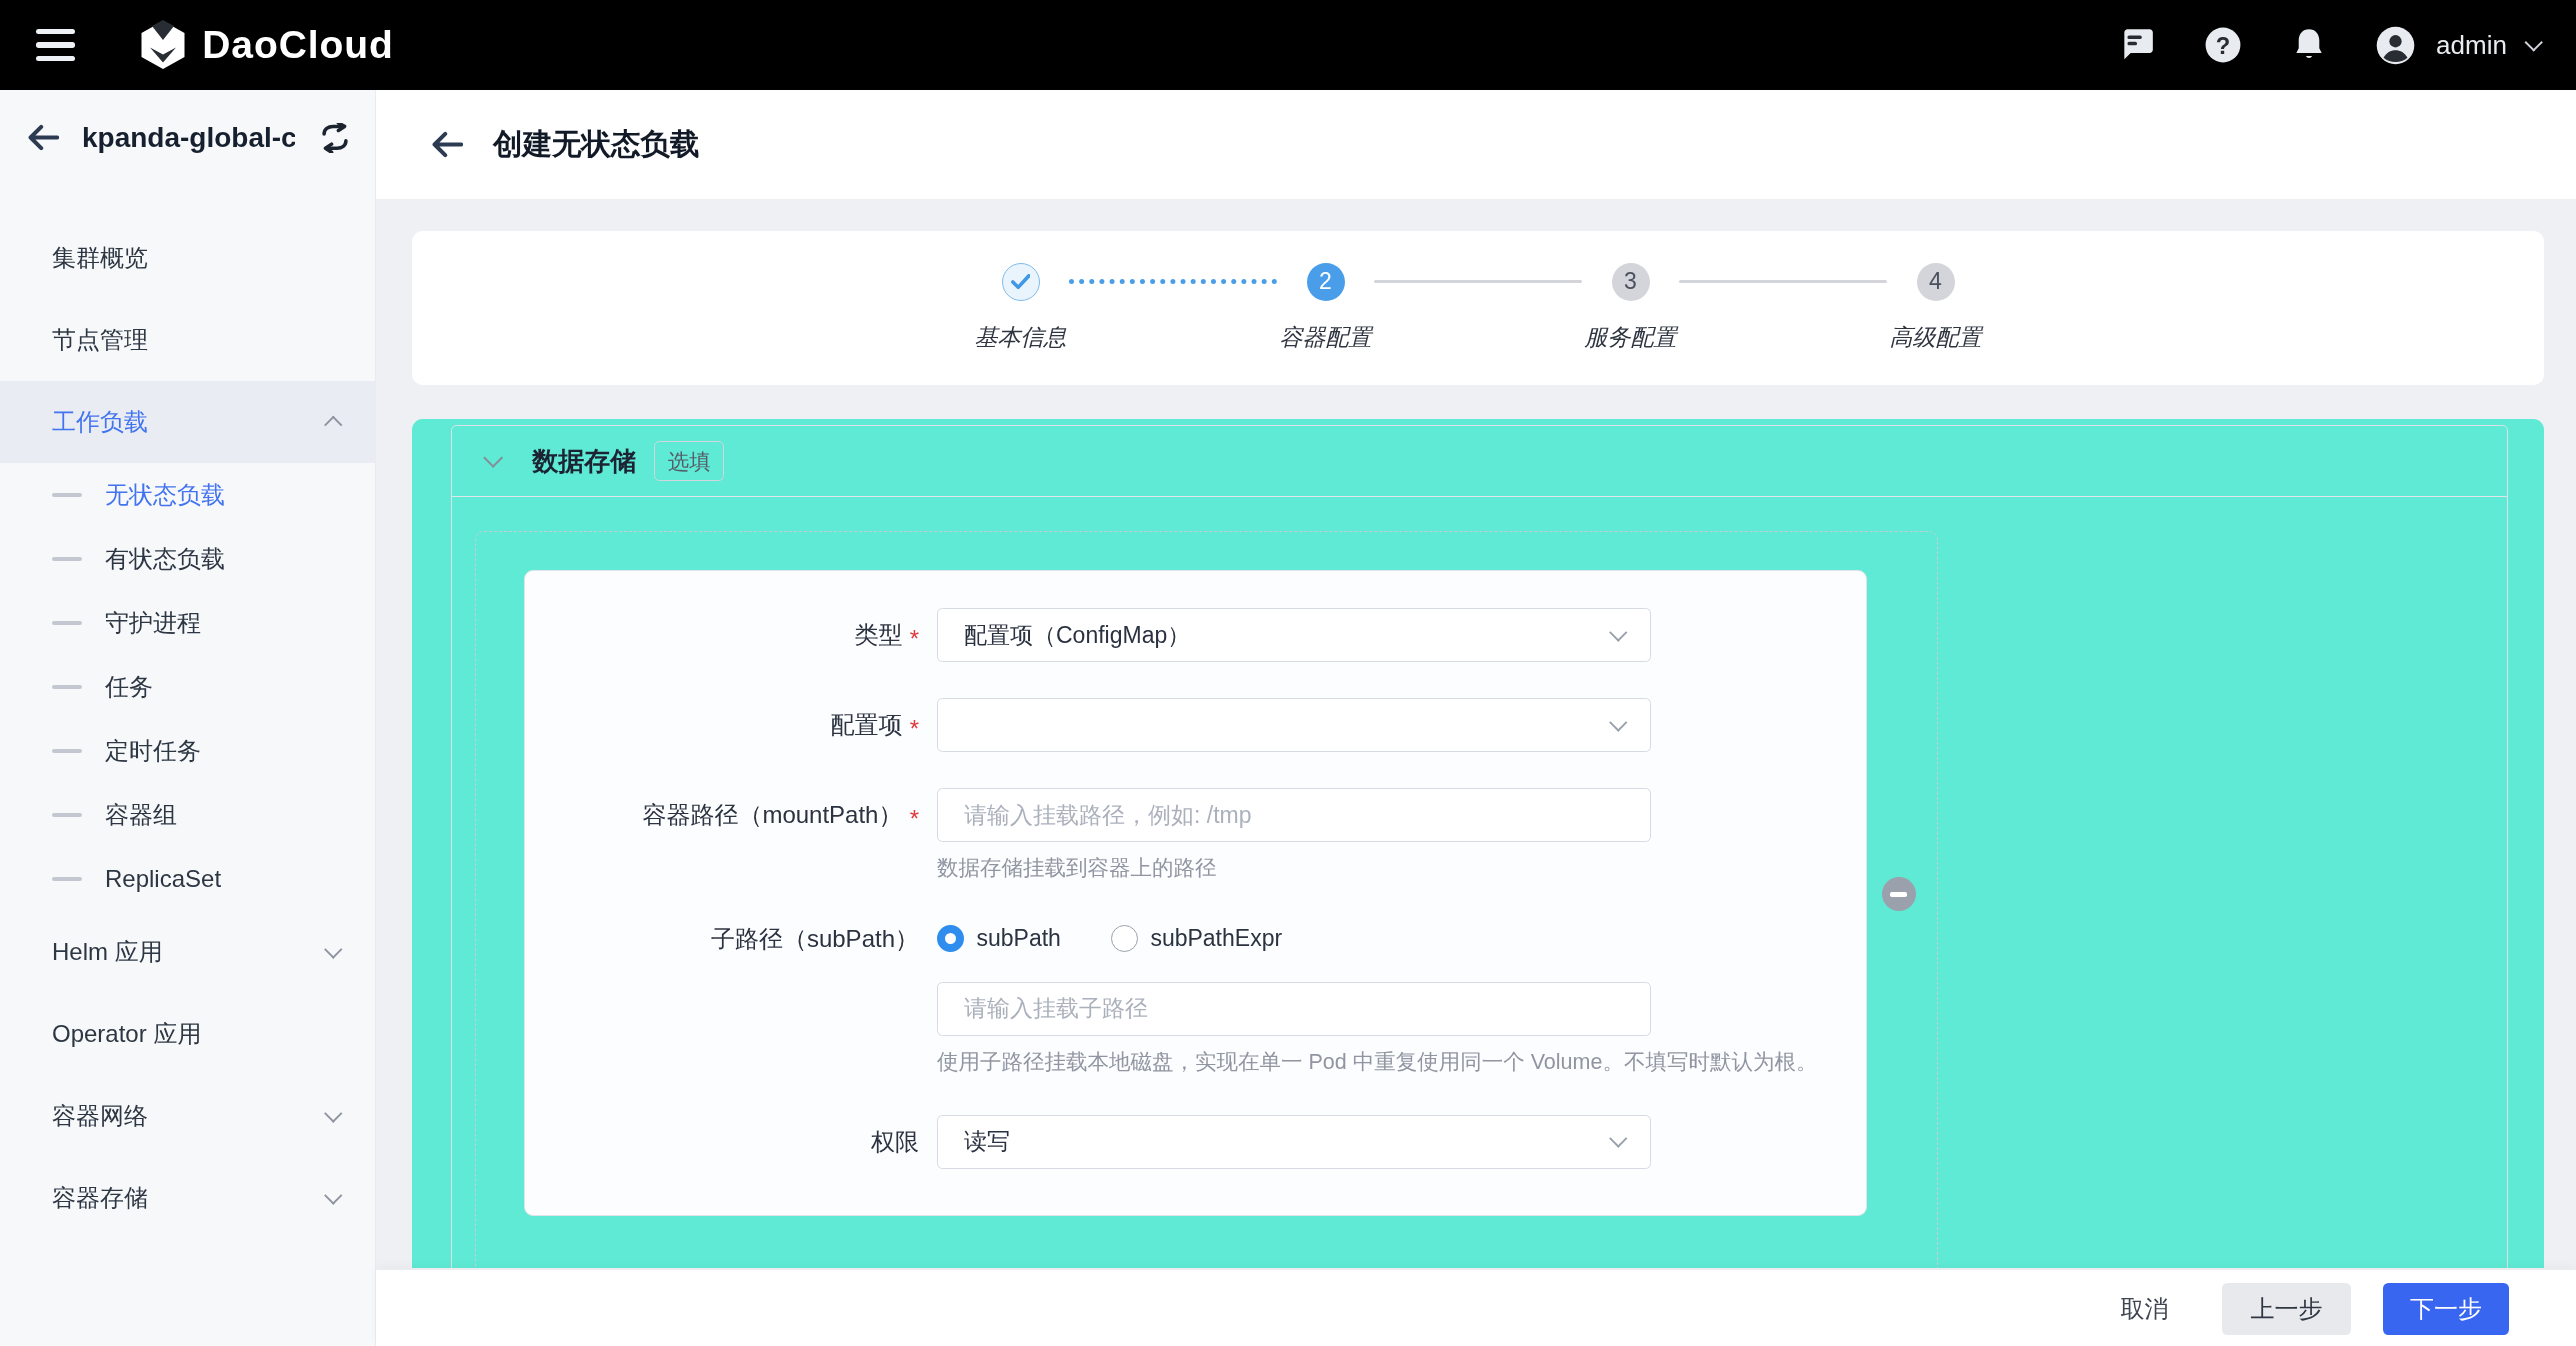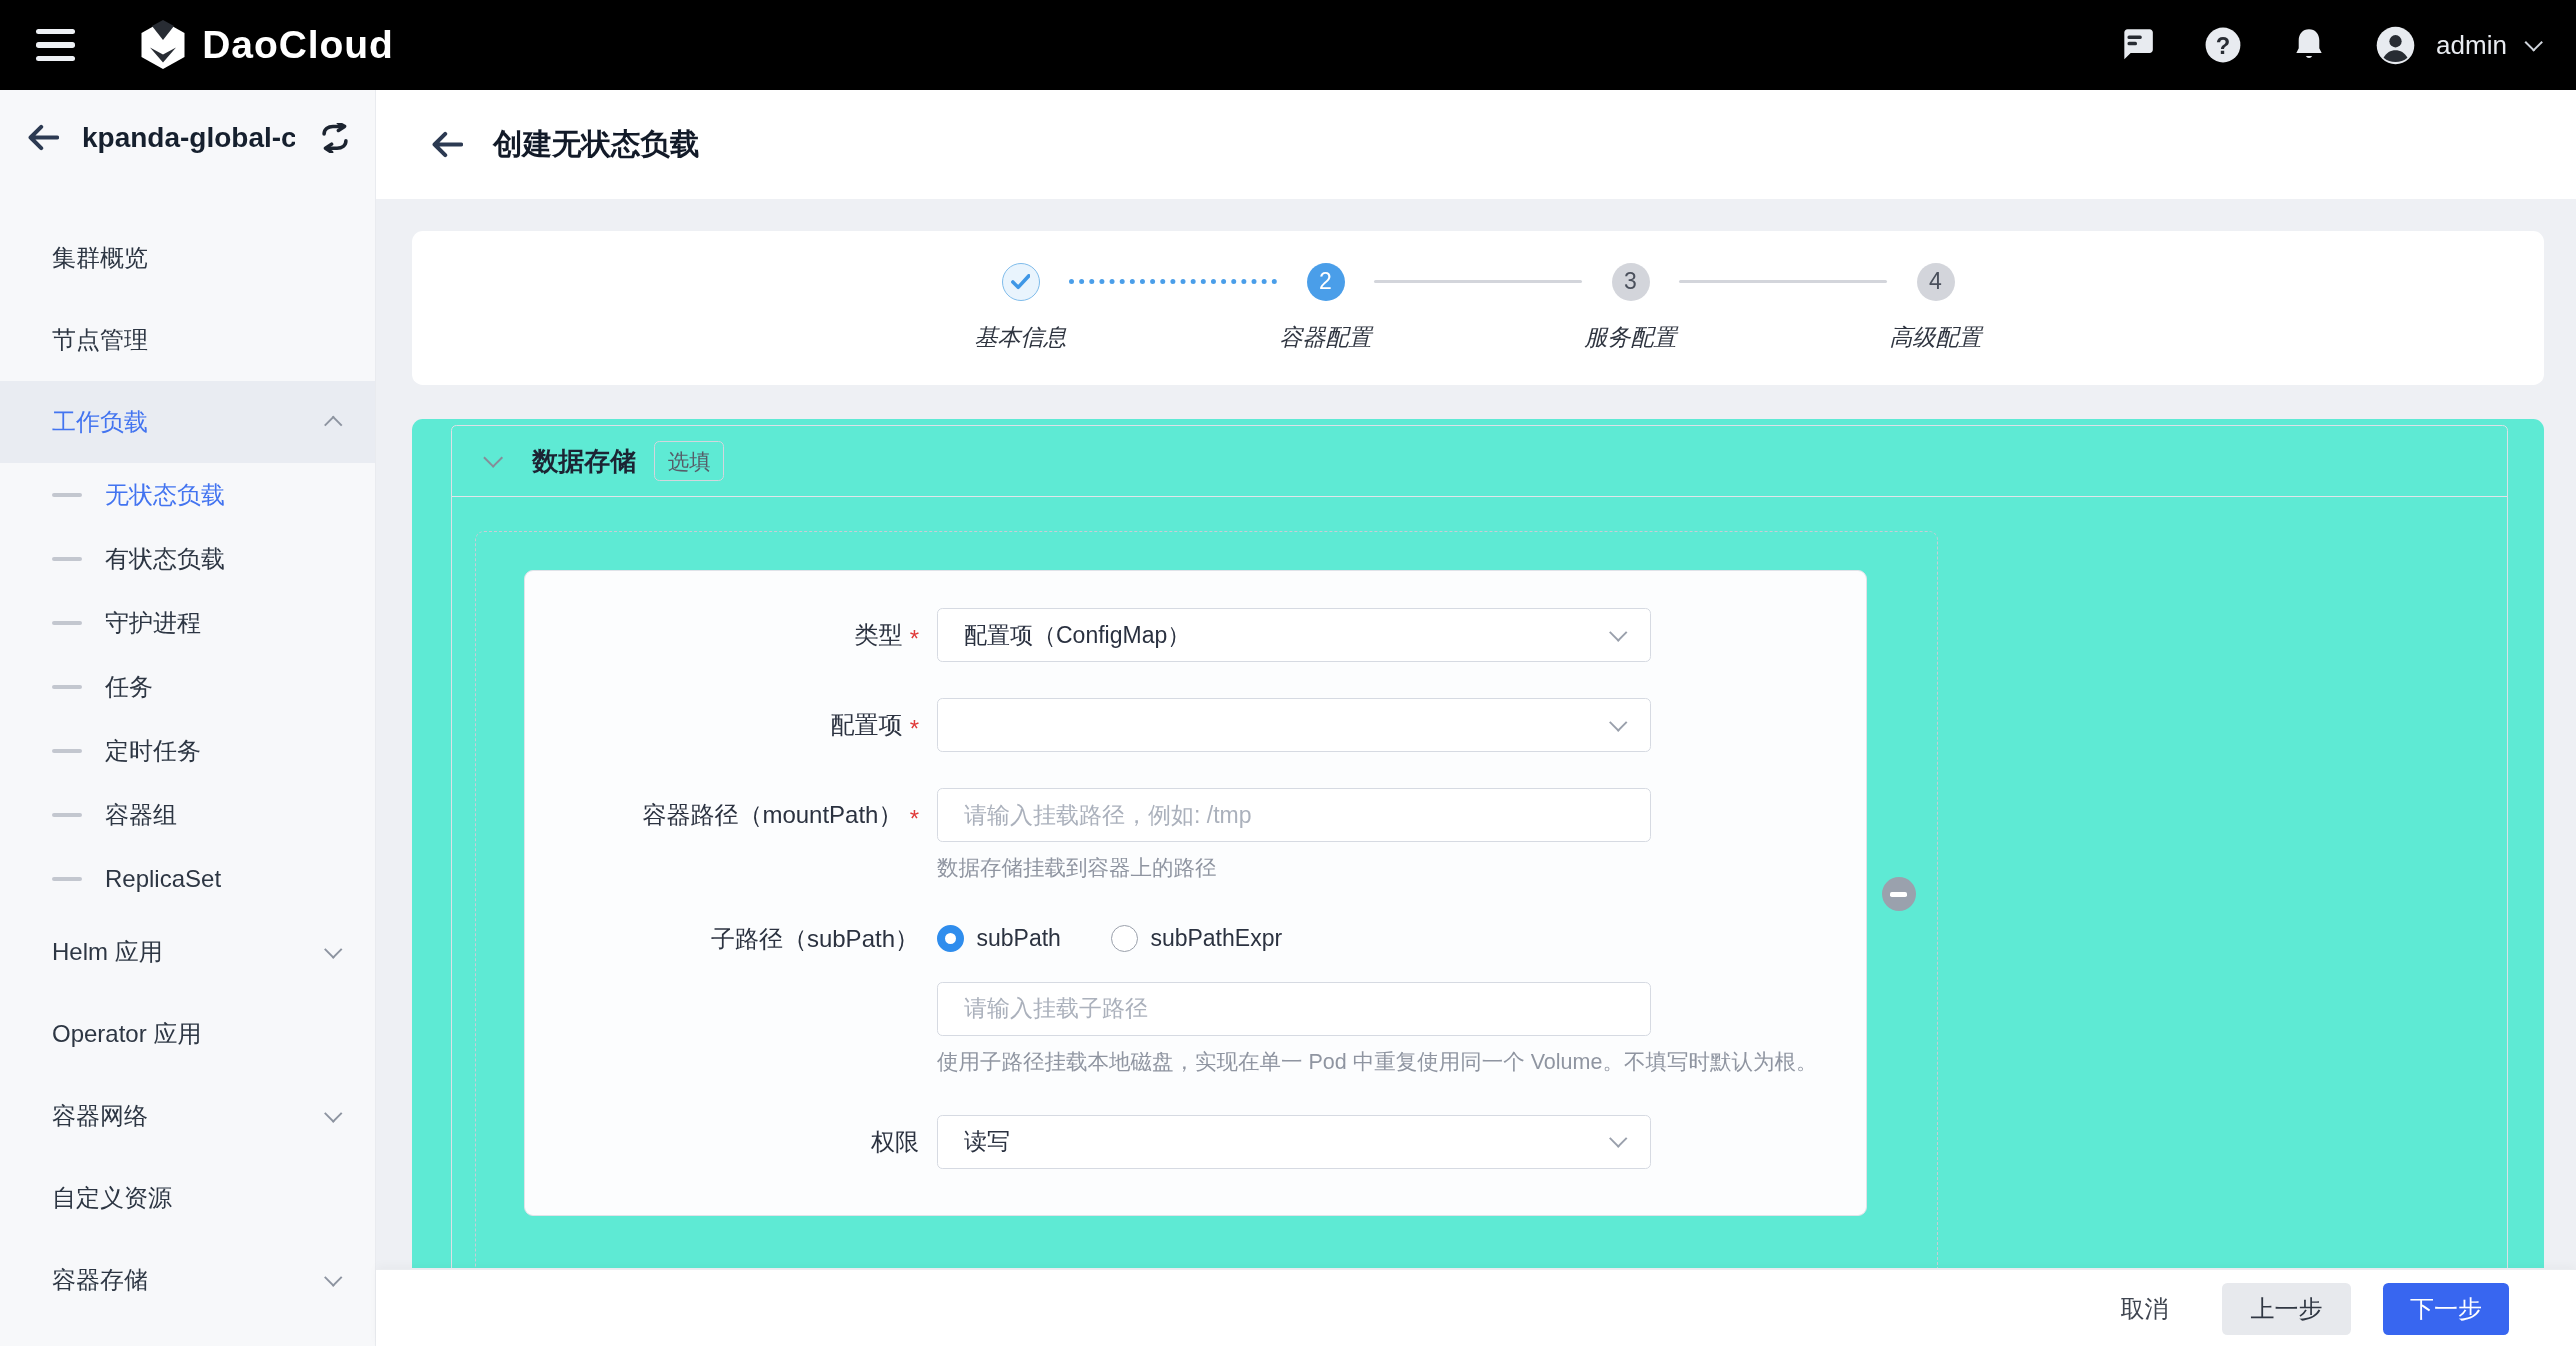--- a/index.html
+++ b/index.html
@@ -224,23 +224,20 @@
           <span class="chev" style="margin-top:-5.4px;"></span>
         </div>
       <div class="s-item top">
           <span class="s-label">Operator 应用</span>
         </div>
       <div class="s-item top">
           <span class="s-label">容器网络</span>
           <span class="chev" style="margin-top:-5.4px;"></span>
         </div>
       <div class="s-item top">
-          <span class="s-label">自定义资源</span>
-        </div>
-      <div class="s-item top">
           <span class="s-label">容器存储</span>
           <span class="chev" style="margin-top:-5.4px;"></span>
         </div>
     </div>
   </div>
 
   <div class="main">
     <div class="titlebar">
       <svg width="32" height="27" viewBox="0 0 36 30">
           <path d="M16 3 L4 15 L16 27 M4 15 H34" stroke="#2c3a52" stroke-width="4.5" fill="none" stroke-linecap="round" stroke-linejoin="round"></path>

